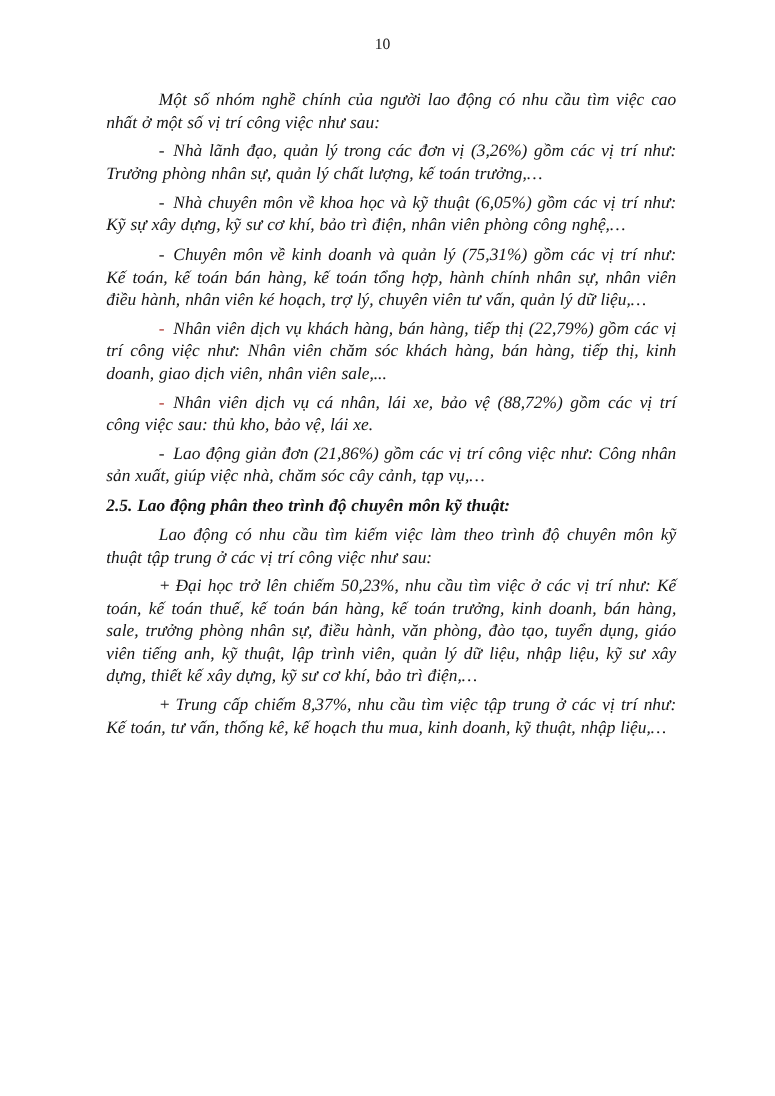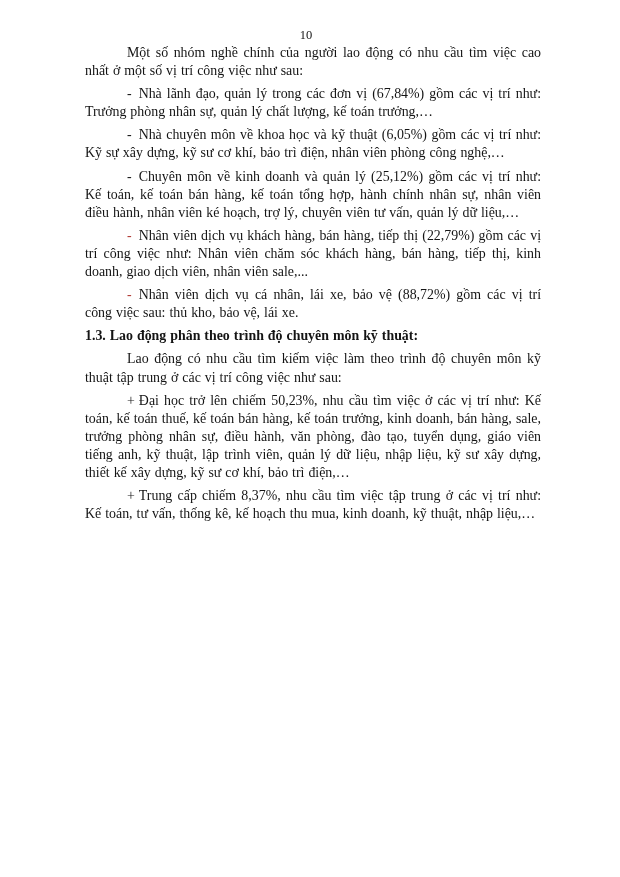--- a/index.html
+++ b/index.html
@@ -20,23 +20,24 @@
     position: absolute;
     top: 28px;
     left: 0;
     right: 0;
     text-align: center;
     font-size: 12.5px;
     line-height: 15px;
   }
   .body-text {
     position: absolute;
-    top: 44px;
+    top: 72px;
     left: 85px;
     width: 456px;
+    font-style: italic;
   }
   .body-text p {
     margin: 0 0 5px 0;
     font-size: 13.9px;
     line-height: 18.1px;
     text-align: justify;
     text-indent: 42px;
     word-spacing: 0.5px;
   }
   .body-text p.heading {
@@ -52,35 +53,36 @@
 <body>
 
 <div class="page">
 
   <div class="page-number">10</div>
 
   <div class="body-text">
 
     <p>Một số nhóm nghề chính của người lao động có nhu cầu tìm việc cao nhất ở một số vị trí công việc như sau:</p>
 
-    <p><span class="marker">-</span><span>Nhà lãnh đạo, quản lý trong các đơn vị (67,84%) gồm các vị trí như: Trưởng phòng nhân sự, quản lý chất lượng, kế toán trưởng,…</span></p>
+    <p><span class="marker">-</span><span>Nhà lãnh đạo, quản lý trong các đơn vị (3,26%) gồm các vị trí như: Trưởng phòng nhân sự, quản lý chất lượng, kế toán trưởng,…</span></p>
 
     <p><span class="marker">-</span><span>Nhà chuyên môn về khoa học và kỹ thuật (6,05%) gồm các vị trí như: Kỹ sự xây dựng, kỹ sư cơ khí, bảo trì điện, nhân viên phòng công nghệ,…</span></p>
 
-    <p><span class="marker">-</span><span>Chuyên môn về kinh doanh và quản lý (25,12%) gồm các vị trí như: Kế toán, kế toán bán hàng, kế toán tổng hợp, hành chính nhân sự, nhân viên điều hành, nhân viên ké hoạch, trợ lý, chuyên viên tư vấn, quản lý dữ liệu,…</span></p>
+    <p><span class="marker">-</span><span>Chuyên môn về kinh doanh và quản lý (75,31%) gồm các vị trí như: Kế toán, kế toán bán hàng, kế toán tổng hợp, hành chính nhân sự, nhân viên điều hành, nhân viên ké hoạch, trợ lý, chuyên viên tư vấn, quản lý dữ liệu,…</span></p>
 
 
 
     <p><span class="marker" style="color: rgb(176, 58, 52);">-</span><span>Nhân viên dịch vụ khách hàng, bán hàng, tiếp thị (22,79%) gồm các vị trí công việc như: Nhân viên chăm sóc khách hàng, bán hàng, tiếp thị, kinh doanh, giao dịch viên, nhân viên sale,...</span></p>
 
     <p><span class="marker" style="color: rgb(176, 58, 52);">-</span><span>Nhân viên dịch vụ cá nhân, lái xe, bảo vệ (88,72%) gồm các vị trí công việc sau: thủ kho, bảo vệ, lái xe.</span></p>
 
 
+    <p><span class="marker">-</span><span>Lao động giản đơn (21,86%) gồm các vị trí công việc như: Công nhân sản xuất, giúp việc nhà, chăm sóc cây cảnh, tạp vụ,…</span></p>
 
-    <p class="heading">1.3. Lao động phân theo trình độ chuyên môn kỹ thuật:</p>
+    <p class="heading">2.5. Lao động phân theo trình độ chuyên môn kỹ thuật:</p>
 
     <p>Lao động có nhu cầu tìm kiếm việc làm theo trình độ chuyên môn kỹ thuật tập trung ở các vị trí công việc như sau:</p>
 
     <p><span class="marker plus">+</span><span>Đại học trở lên chiếm 50,23%, nhu cầu tìm việc ở các vị trí như: Kế toán, kế toán thuế, kế toán bán hàng, kế toán trưởng, kinh doanh, bán hàng, sale, trưởng phòng nhân sự, điều hành, văn phòng, đào tạo, tuyển dụng, giáo viên tiếng anh, kỹ thuật, lập trình viên, quản lý dữ liệu, nhập liệu, kỹ sư xây dựng, thiết kế xây dựng, kỹ sư cơ khí, bảo trì điện,…</span></p>
 
 
     <p><span class="marker plus">+</span><span>Trung cấp chiếm 8,37%, nhu cầu tìm việc tập trung ở các vị trí như: Kế toán, tư vấn, thống kê, kế hoạch thu mua, kinh doanh, kỹ thuật, nhập liệu,…</span></p>
 
   </div>
 </div>

